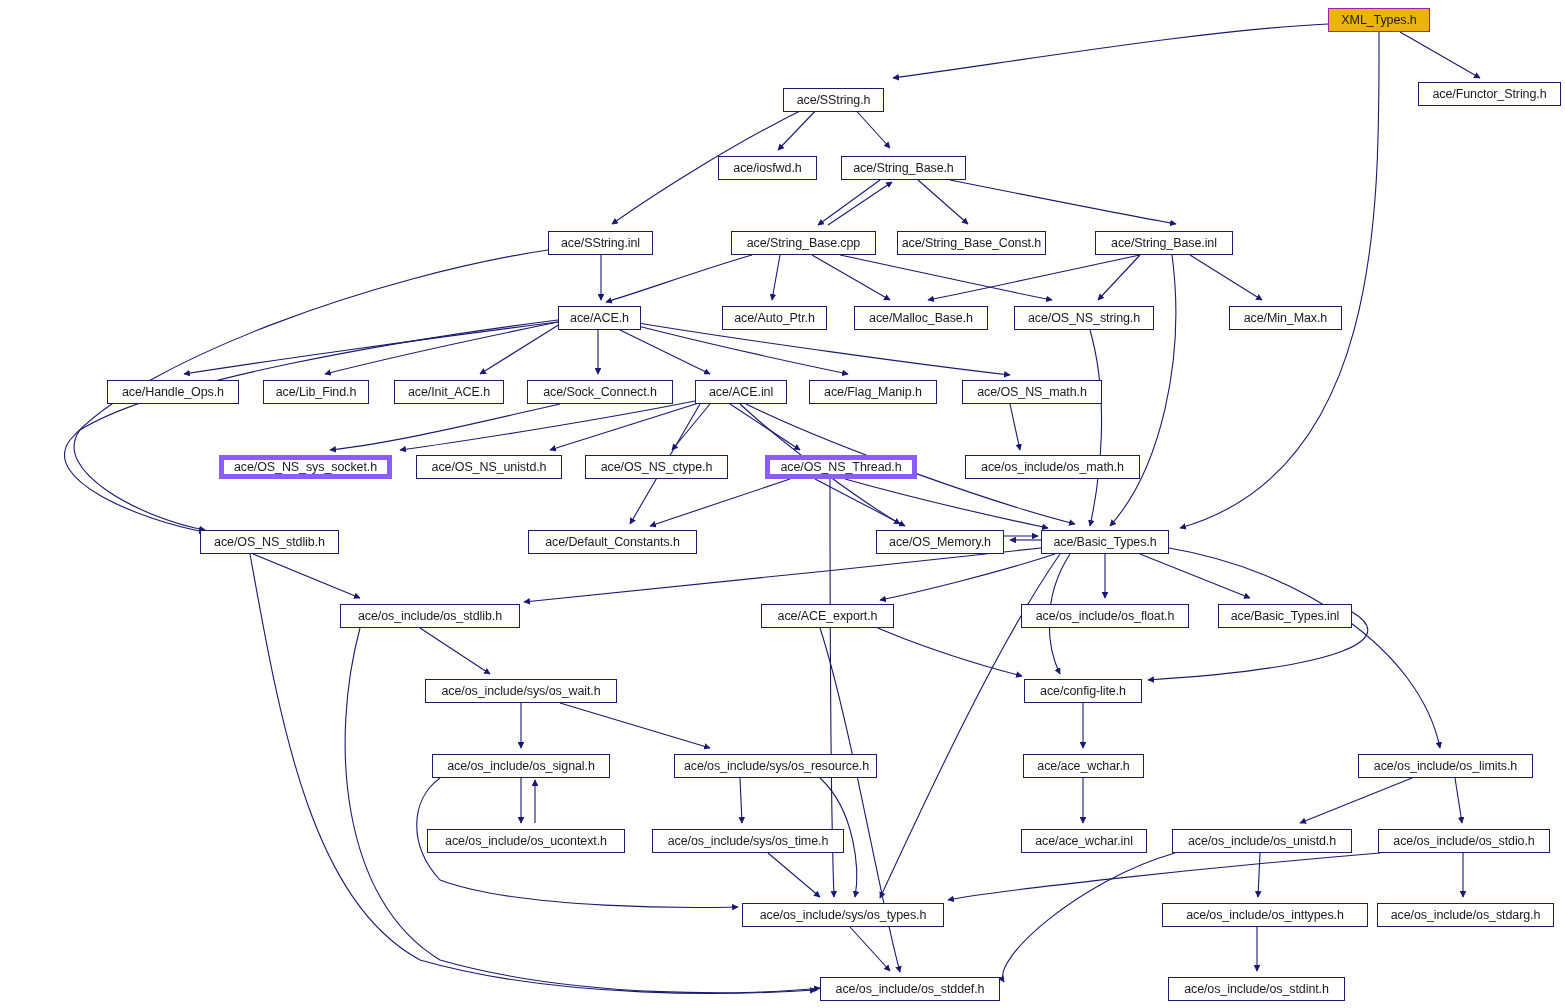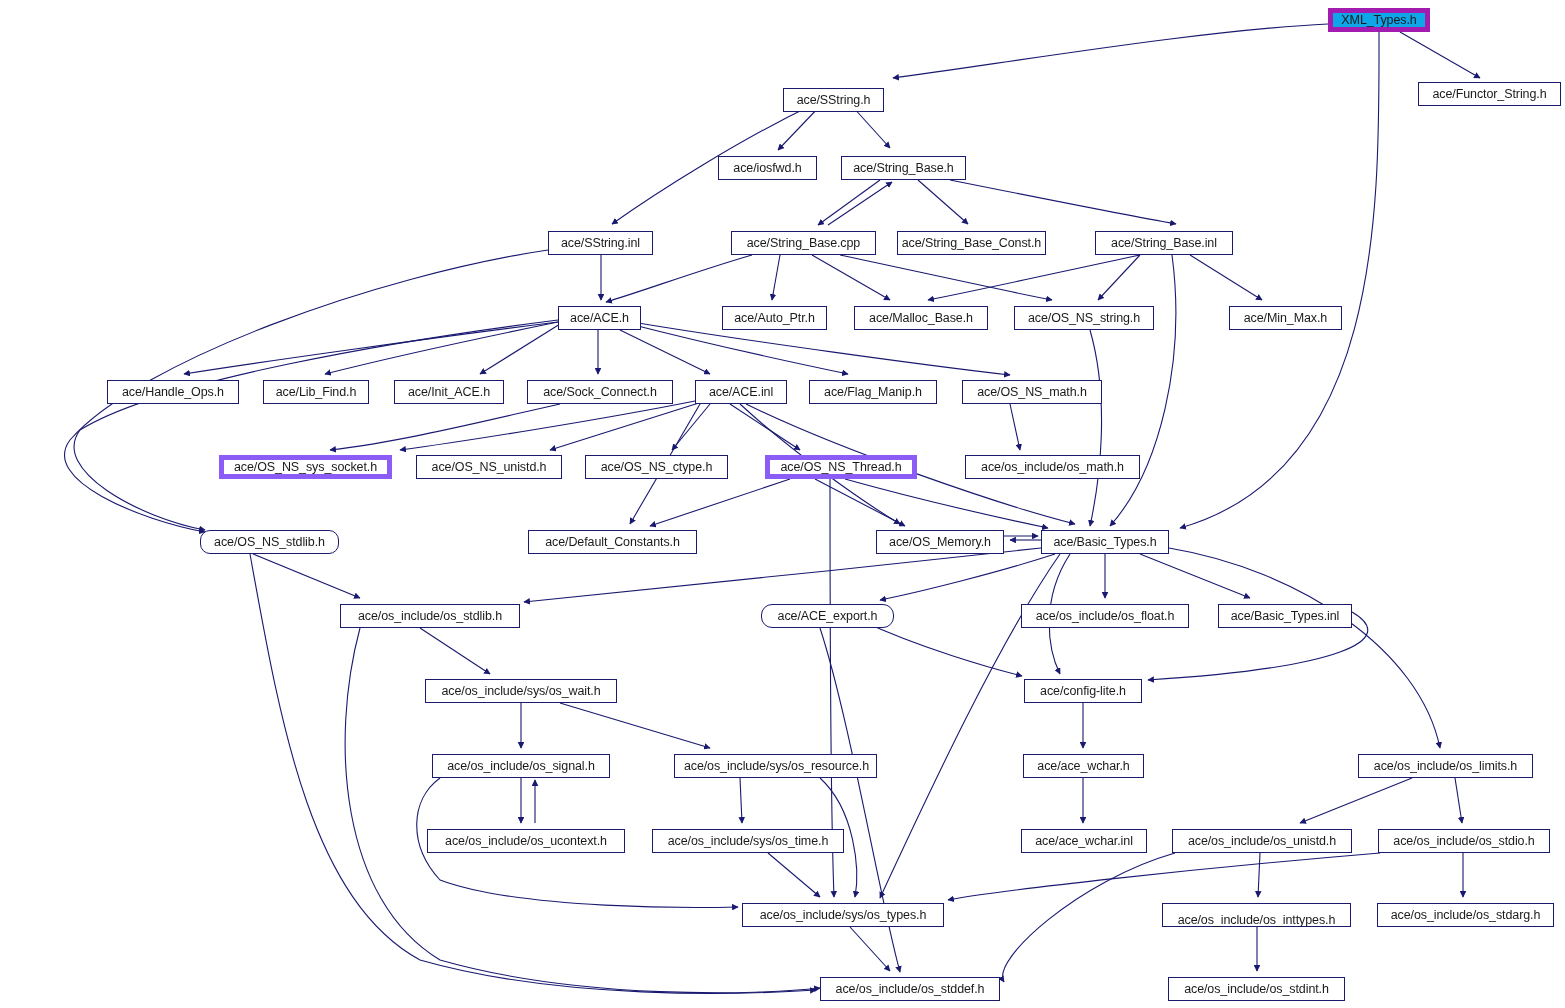--- a/index.html
+++ b/index.html
@@ -19,22 +19,22 @@
     color:#1a1a1a;
     font-size:12.5px;
     line-height:1;
     white-space:nowrap;
     display:flex;align-items:center;justify-content:center;
     height:24px;
     padding:0 7px;
     letter-spacing:-0.1px;
   }
   .node.root{
-    background:#0ea5e9;
-    border:5px solid #a21caf;
+    background:#eab308;
+    border:1px solid #a21caf;
   }
   .node.warn{
     border:5px solid #8b5cf6;
   }
 </style>
 </head>
 <body>
 
 <div id="canvas">
   <svg id="edges" xmlns="http://www.w3.org/2000/svg">
@@ -194,36 +194,36 @@
       </div>
       <div class="node" style="left: 585px; top: 455px; width: 143px;">
         <span>ace/OS_NS_ctype.h</span>
       </div>
       <div class="node warn" style="left: 754px; top: 455px; width: 152px; margin-left: 11px;">
         <span>ace/OS_NS_Thread.h</span>
       </div>
       <div class="node" style="left: 929px; top: 455px; width: 175px; margin-left: 36px;">
         <span>ace/os_include/os_math.h</span>
       </div>
-      <div class="node" style="left: 200px; top: 530px; width: 139px; border-radius: 10px;">
+      <div class="node" style="left: 200px; top: 530px; width: 139px;">
         <span>ace/OS_NS_stdlib.h</span>
       </div>
       <div class="node" style="left: 528px; top: 530px; width: 169px;">
         <span>ace/Default_Constants.h</span>
       </div>
       <div class="node" style="left: 876px; top: 530px; width: 128px;">
         <span>ace/OS_Memory.h</span>
       </div>
       <div class="node" style="left: 1041px; top: 530px; width: 128px;">
         <span>ace/Basic_Types.h</span>
       </div>
       <div class="node" style="left: 340px; top: 604px; width: 180px;">
         <span>ace/os_include/os_stdlib.h</span>
       </div>
-      <div class="node" style="left: 761px; top: 604px; width: 133px; border-radius: 11px;">
+      <div class="node" style="left: 761px; top: 604px; width: 133px;">
         <span>ace/ACE_export.h</span>
       </div>
       <div class="node" style="left: 1021px; top: 604px; width: 168px;">
         <span>ace/os_include/os_float.h</span>
       </div>
       <div class="node" style="left: 1218px; top: 604px; width: 134px;">
         <span>ace/Basic_Types.inl</span>
       </div>
       <div class="node" style="left: 425px; top: 679px; width: 192px;">
         <span>ace/os_include/sys/os_wait.h</span>
@@ -254,21 +254,21 @@
       </div>
       <div class="node" style="left: 1172px; top: 829px; width: 180px;">
         <span>ace/os_include/os_unistd.h</span>
       </div>
       <div class="node" style="left: 1378px; top: 829px; width: 172px;">
         <span>ace/os_include/os_stdio.h</span>
       </div>
       <div class="node" style="left: 742px; top: 903px; width: 202px;">
         <span>ace/os_include/sys/os_types.h</span>
       </div>
-      <div class="node" style="left: 1162px; top: 903px; width: 189px; align-items: flex-end;">
+      <div class="node" style="left: 1162px; top: 903px; width: 206px;">
         <span>ace/os_include/os_inttypes.h</span>
       </div>
       <div class="node" style="left: 1377px; top: 903px; width: 177px;">
         <span>ace/os_include/os_stdarg.h</span>
       </div>
       <div class="node" style="left: 820px; top: 977px; width: 180px;">
         <span>ace/os_include/os_stddef.h</span>
       </div>
       <div class="node" style="left: 1168px; top: 977px; width: 177px;">
         <span>ace/os_include/os_stdint.h</span>

